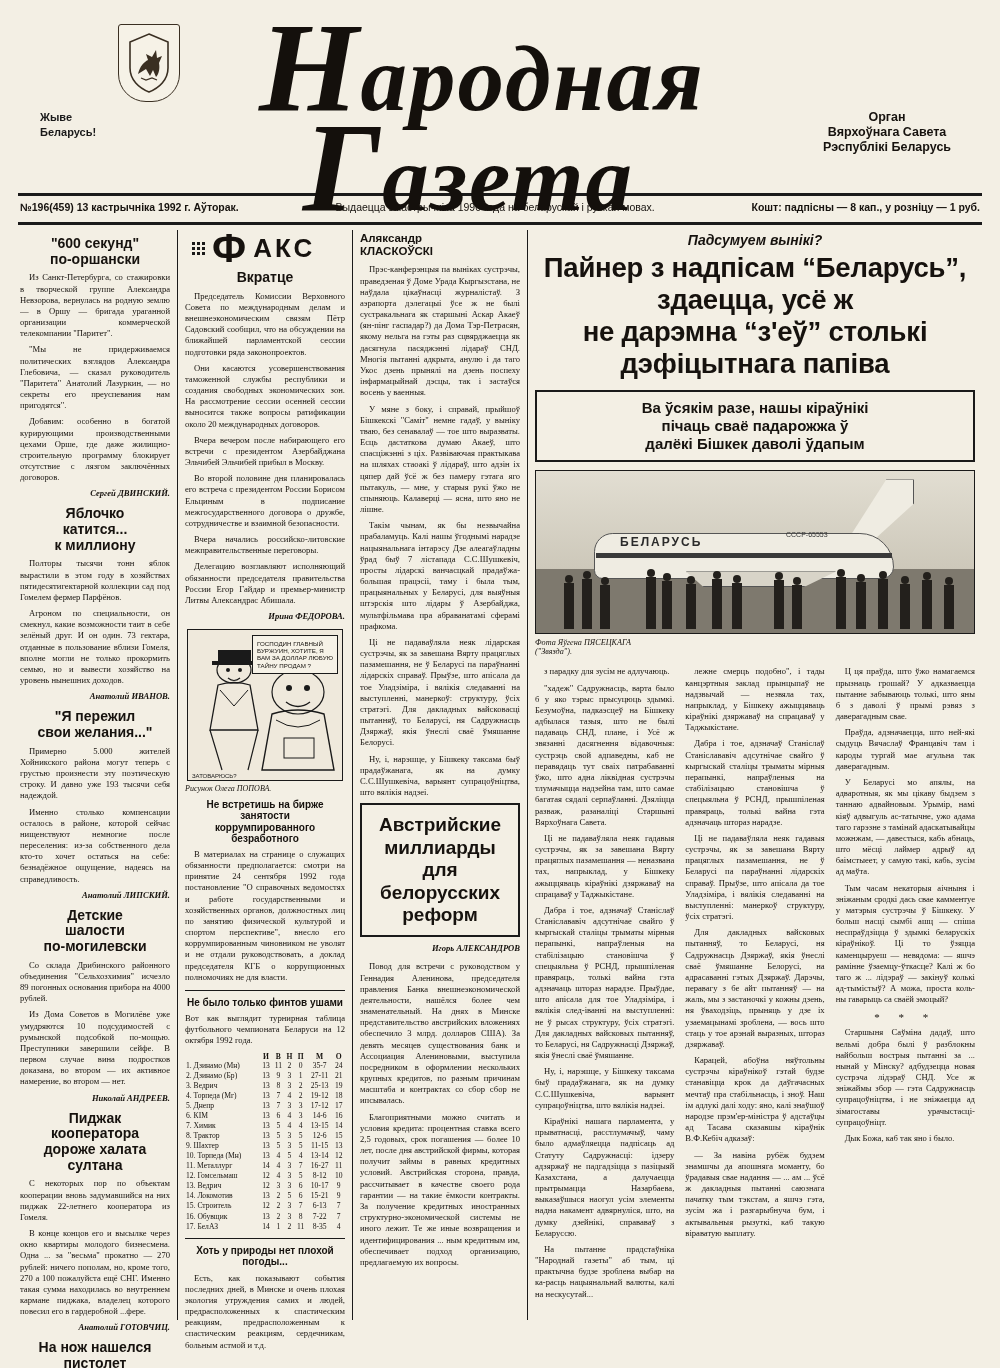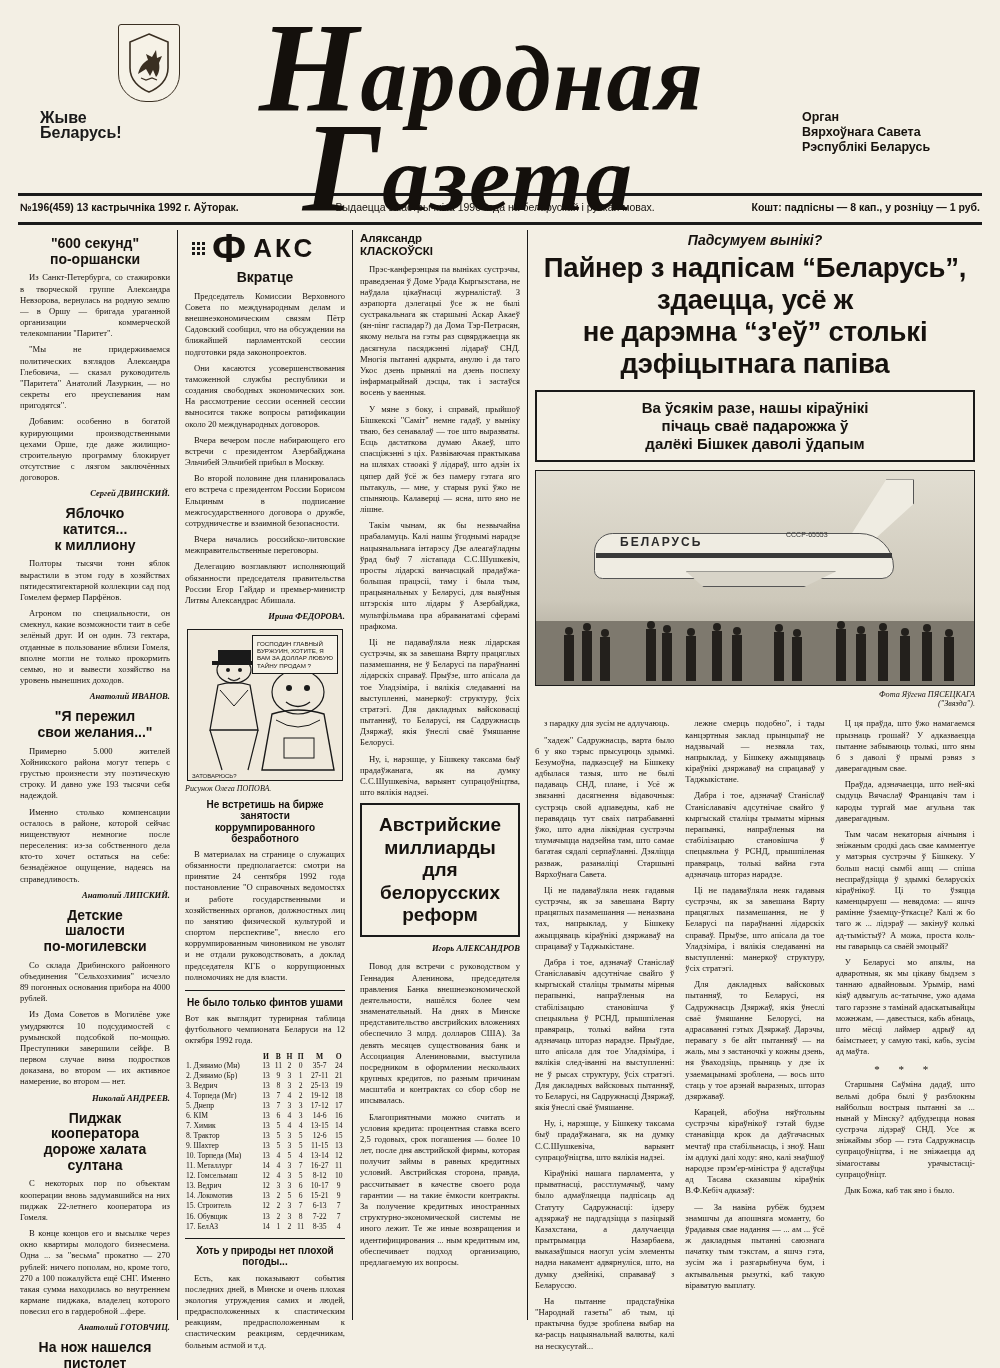--- a/index.html
+++ b/index.html
@@ -19,24 +19,24 @@
   .coat {
     position:absolute; left:100px; top:10px; width:62px; height:78px;
     border:1px solid #3a2f22; border-radius:3px 3px 28px 28px;
     background:#f6f2e7;
     display:flex; align-items:center; justify-content:center;
   }
   .coat svg { width:46px; height:62px; }
   .zhyve {
     position:absolute; left:22px; top:96px; width:110px;
     font-family:"Liberation Sans", sans-serif;
-    font-weight:bold; font-size:16px; line-height:15px; color:#1a1a1a;
+    font-weight:bold; font-size:11px; line-height:15px; color:#1a1a1a;
   }
   .organ {
-    position:absolute; right:10px; top:96px; width:170px; text-align:left;
+    position:absolute; right:10px; top:96px; width:170px; text-align:center;
     font-family:"Liberation Sans", sans-serif;
     font-weight:bold; font-size:12.5px; line-height:15px;
   }
   .title-wrap {
     position:absolute; left:225px; top:2px; width:560px; height:170px;
   }
   .title-line1, .title-line2 {
     font-family:"Liberation Serif", serif;
     font-weight:bold;
     font-style:italic;
@@ -132,21 +132,21 @@
   .subhead-box {
     border:2px solid #1a1a1a; padding:7px 9px; margin:0 0 8px 0;
     font-family:"Liberation Sans", sans-serif; font-weight:bold;
     font-size:15px; line-height:1.22; text-align:center;
   }
   .author {
     font-family:"Liberation Sans", sans-serif; font-weight:bold;
     font-size:11.5px; line-height:1.15; margin:2px 0 6px 0;
   }
   .photo {
-    border:1px solid #1a1a1a; height:216px; margin:0 0 4px 0; position:relative;
+    border:1px solid #1a1a1a; height:164px; margin:0 0 4px 0; position:relative;
     background:linear-gradient(#cfcabc, #b8b2a4 55%, #a9a396);
     overflow:hidden;
   }
   .photo .sky { position:absolute; inset:0; background:linear-gradient(#e2ded2,#cdc8ba 60%, #9a9488); }
   .photo .ground { position:absolute; left:0; right:0; bottom:0; height:64px; background:#7e796e; }
   .plane-body {
     position:absolute; left:58px; top:62px; width:300px; height:46px;
     background:#efece2; border:1px solid #555; border-radius:22px 40px 14px 10px;
   }
   .plane-tail {
@@ -165,21 +165,21 @@
     font-family:"Liberation Sans", sans-serif; font-weight:bold;
     font-size:12px; letter-spacing:2px; color:#2b2b2b;
   }
   .plane-reg {
     position:absolute; left:250px; top:60px;
     font-family:"Liberation Sans", sans-serif; font-size:7px; color:#333;
   }
   .crowd { position:absolute; left:0; right:0; bottom:0; height:90px; }
   .fig { position:absolute; bottom:4px; width:10px; background:#23201c; }
   .fig::before{ content:""; position:absolute; left:1px; top:-8px; width:8px; height:8px; border-radius:50%; background:#23201c;}
-  .ph-cap { font-size:8.2px; font-style:italic; text-align:right; margin:0 0 8px 0; }
+  .ph-cap { font-size:8.2px; font-style:italic; text-align:left; margin:0 0 8px 0; }
 
   .stars { text-align:center; font-size:11px; letter-spacing:8px; margin:6px 0 4px 0;}
 
   
   .box-head {
     border:2px solid #1a1a1a; padding:9px 6px; margin:4px 0 6px 0;
     font-family:"Liberation Sans", sans-serif; font-weight:bold;
     font-size:19px; line-height:1.18; text-align:center;
   }
 </style>
@@ -560,22 +560,22 @@
           <p class="t">лежне смерць подобно", і тады канцэртныя заклад прынцыпаў не надзвычай — незвяла тах, напрыклад, у Бішкеку ажыццяваць кіраўнікі дзяржаваў на спрацаваў у Таджыкістане.</p>
           <p class="t">Дабра і тое, адзначаў Станіслаў Станіслававіч адсутнічае свайго ў кыргыскай сталіцы трыматы мірныя перапынкі, напраўленыя на стабілізацыю становішча ў спецыяльна ў РСНД, прышпіленая правяраць, толькі вайна гэта адзначаць штораз нарадзе.</p>
           <p class="t">Ці не падаваўляла неяк гадавыя сустрэчы, як за завешана Вярту працяглых пазамешання, не ў Беларусі па параўнанні лідарскіх справаў. Прыўзе, што апісала да тое Уладзіміра, і вялікія следаванні на выступленні: манеркоў структуру, ўсіх стратэгі.</p>
           <p class="t">Для дакладных вайсковых пытанняў, то Беларусі, ня Садружнасць Дзяржаў, якія ўнеслі сваё ўмяшанне Белорусі, на адрасаванні гэтых Дзяржаў. Дарэчы, перавагу з бе айт пытанняў — на жаль, мы з застаночкі у кожны дзень, ня ўваходзіць, прыняць у дзе іх узаемацынамі зроблена, — вось што стаць у тое арэнай выразных, штораз дзяржаваў.</p>
           <p class="t">Карацей, абоўна няўтольны сустрэчы кіраўнікоў гэтай будзе станавіцца крок да даўгачасных мечтаў пра стабільнасць, і зноў. Наш ім адлукі далі ходу: яно, калі знаўшоў народзе прэм'ер-міністра ў адстаўцы ад Тасава сказавшы кіраўнік В.Ф.Кебіч адказаў:</p>
           <p class="t">— За навіна рубёж будзем знамшчы да апошняга моманту, бо ўрадавыя свае надання — ... ам ... ўсё ж дакладныя пытанні саюзнага пачатку тым тэкстам, а яшчэ гэта, зусім жа і разгарыбнуча бум, і актывальныя рызуткі, каб такую віраватую выплату.</p>
         </div>
         <div style="flex:1;">
           <p class="t">Ц ця праўда, што ўжо намагаемся прызнаць грошай? У адказваецца пытанне забываюць толькі, што яны б з даволі ў прымі рэвяз з даверагадным свае.</p>
           <p class="t">Праўда, адзначаецца, што ней-які сыдуць Вячаслаў Францавіч там і кароды тургай мае агульна так даверагадным.</p>
+          <p class="t">У Беларусі мо апялы, на адваротныя, як мы цікаву быдзем з таннаю адвайновым. Урымір, намі кіяў адвыгуль ас-татычне, ужо адама таго гарэзне з тамінай адаскатывайцы можнжам, — давестыся, кабь абнаць, што мёсці лаймер адрыў ад баімстыеет, у самую такі, кабь, зусім ад маўта.</p>
           <p class="t">Тым часам некаторыя аічныня і зніжаным сродкі дась свае камментуе у матэрыя сустрэчы ў Бішкеку. У больш насці сымбі ашц — спіша неспраўдзіцца ў здымкі беларускіх кіраўнікоў. Ці то ўзяцца каменцыруеш — невядома: — яшчэ рамінне ўзаемцу-ўткасце? Калі ж бо таго ж ... лідэраў — закінуў колькі ад-тымістыў? А можа, проста коль-ны гаварыць са сваёй эмоцый?</p>
-          <p class="t">У Беларусі мо апялы, на адваротныя, як мы цікаву быдзем з таннаю адвайновым. Урымір, намі кіяў адвыгуль ас-татычне, ужо адама таго гарэзне з тамінай адаскатывайцы можнжам, — давестыся, кабь абнаць, што мёсці лаймер адрыў ад баімстыеет, у самую такі, кабь, зусім ад маўта.</p>
           <div class="stars">* * *</div>
           <p class="t">Старшыня Саўміна дадаў, што вельмі добра былі ў разблокны найбольш вострыя пытанні за ... нынай у Мінску? адбудзецца новая сустрэча лідэраў СНД. Усе ж зніжаймы збор — гэта Садружнасць супрацоўніцтва, і не зніжаецца ад зімагоставы урачыстасці-супрацоўніцт.</p>
           <p class="t">Дык Божа, каб так яно і было.</p>
         </div>
       </div>
 
     </div>
   </div>
 </div>
 

